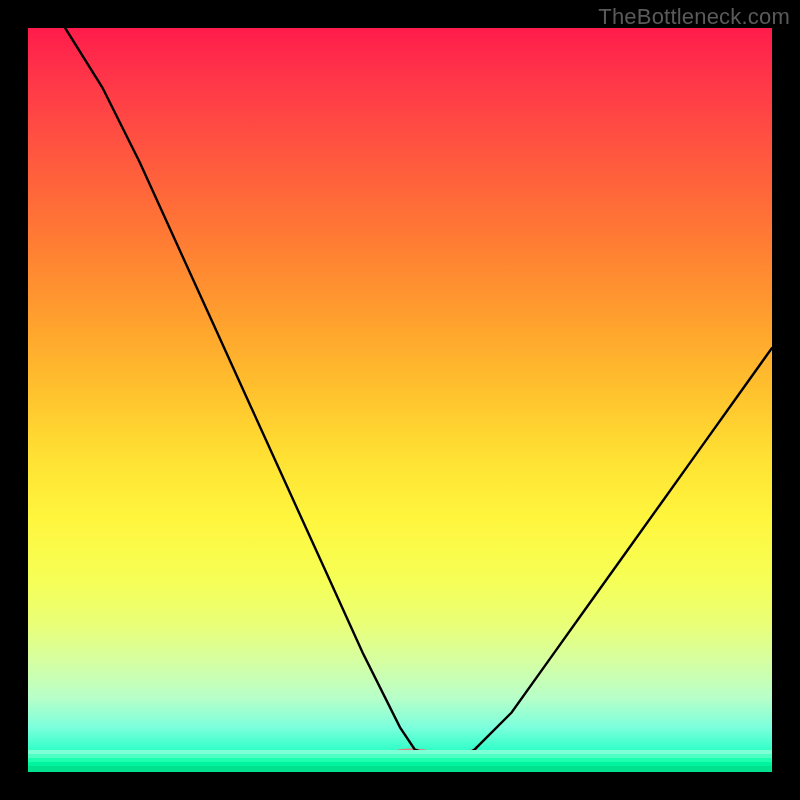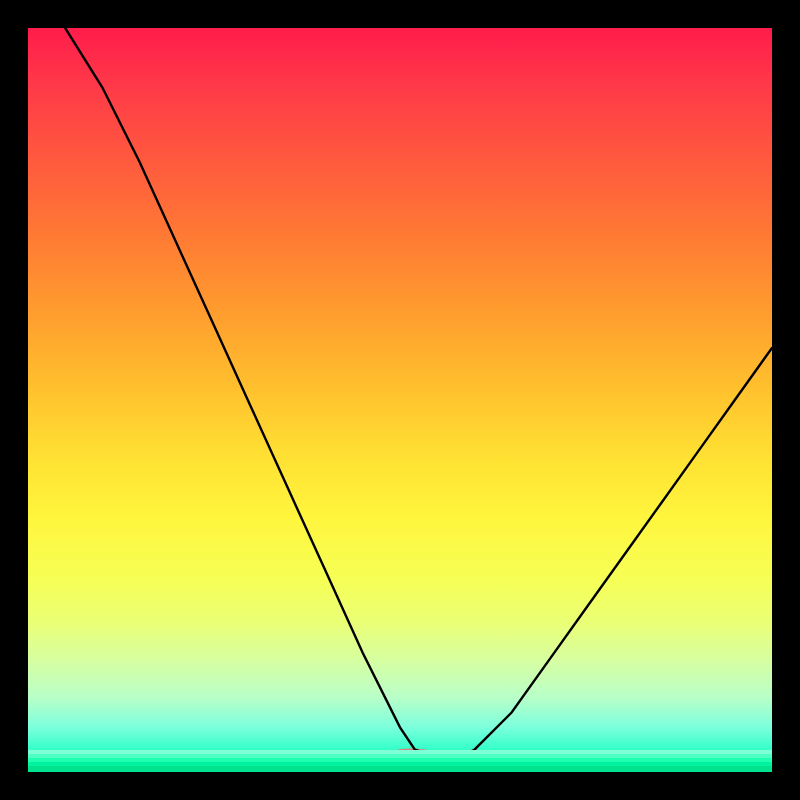--- a/index.html
+++ b/index.html
@@ -86,20 +86,21 @@
     fill: none;
     stroke: #e07f7b;
     stroke-width: 16;
     stroke-linecap: round;
   }
 </style>
 </head>
 <body>
 
 <div class="stage">
+  <div class="watermark">TheBottleneck.com</div>
 
   <div class="plot-area">
     <svg class="curve-svg" viewBox="0 0 744 744" preserveAspectRatio="none">
       <path id="flat-highlight" class="flat-highlight" d="M 372.0 729.1 Q 390.6 727.1 409.2 732.1 Q 427.8 735.1 446.4 729.1"></path>
       <path id="curve-path" class="curve-path" d="M37.2 0.0 L74.4 59.5 L111.6 133.9 L148.8 215.8 L186.0 297.6 L223.2 379.4 L260.4 461.3 L297.6 543.1 L334.8 625.0 L372.0 699.4 L386.9 721.7 L409.2 729.1 L431.5 729.1 L446.4 721.7 L483.6 684.5 L520.8 632.4 L558.0 580.3 L595.2 528.2 L632.4 476.2 L669.6 424.1 L706.8 372.0 L744.0 319.9"></path>
     </svg>
   </div>
 </div>
 
 </body></html>

